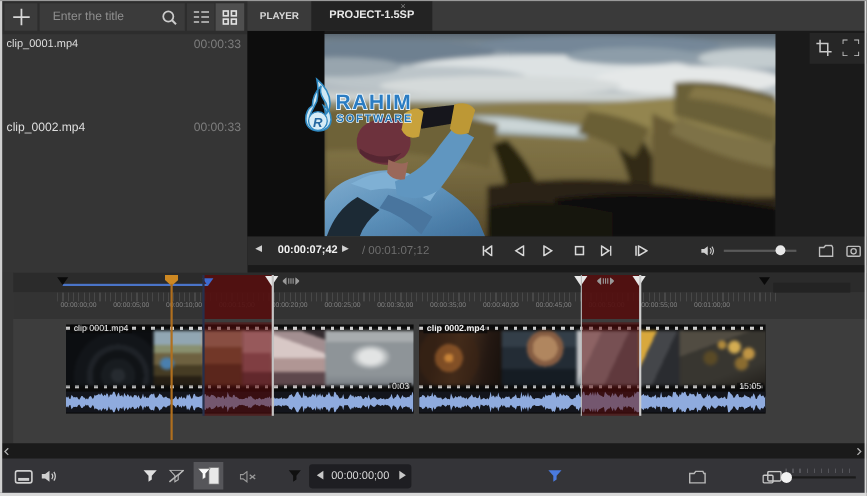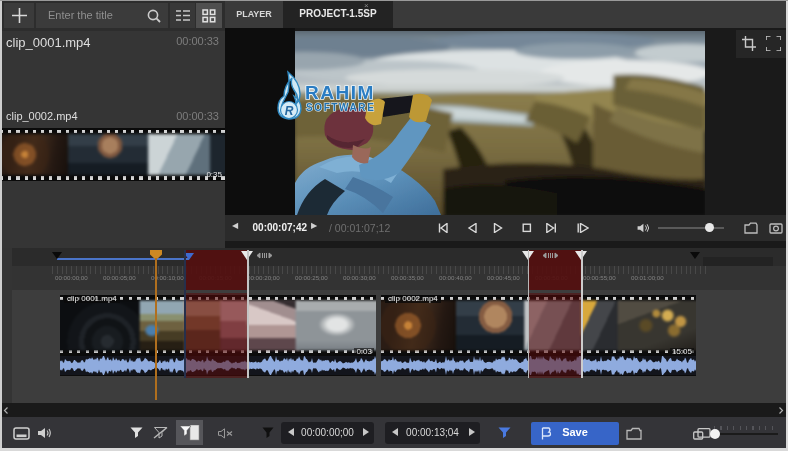--- a/index.html
+++ b/index.html
@@ -67,35 +67,27 @@
   <div class="abs" style="left:196px;top:3px;width:26px;height:25px;background:#4f4f4f;"></div>
   <svg class="abs" style="left:202px;top:9px;" width="14" height="14">
         <g fill="none" stroke="#e2e2e2" stroke-width="1.5">
           <rect x="1" y="1" width="4.4" height="4.4"></rect>
           <rect x="8.4" y="1" width="4.4" height="4.4"></rect>
           <rect x="1" y="8.4" width="4.4" height="4.4"></rect>
           <rect x="8.4" y="8.4" width="4.4" height="4.4"></rect>
         </g>
       </svg>
 
-  <div class="abs" style="left:6px;top:35px;font-size:13px;color:#dedede;">clip_0001.mp4</div>
+  <div class="abs" style="left:6px;top:35px;font-size:10px;color:#dedede;">clip_0001.mp4</div>
   <div class="abs" style="right:6px;top:35px;font-size:11px;color:#7d7d7d;">00:00:33</div>
 
 
   <div class="abs" style="left:6px;top:110px;font-size:11px;color:#dedede;">clip_0002.mp4</div>
   <div class="abs" style="right:6px;top:110px;font-size:11px;color:#7d7d7d;">00:00:33</div>
 
-  <div class="abs" style="left:0;top:128px;width:225px;height:53px;background:#0a0a0a;overflow:hidden;">
-    <div class="abs sprock" style="left:0;top:1.5px;"></div>
-    <div class="abs sprock" style="left:0;bottom:1.5px;"></div>
-    <div class="abs" style="left:0;top:7px;width:70px;height:39px;" id="th-rig2"></div>
-    <div class="abs" style="left:70px;top:7px;width:80px;height:39px;" id="th-beard2"></div>
-    <div class="abs" style="left:150px;top:7px;width:75px;height:39px;" id="th-ocean2"></div>
-    <div class="abs" style="right:3px;bottom:2px;font-size:8px;color:#e8e8e8;">0:35</div>
-  </div>
 </div>
 
 <div class="abs" id="rightpanel" style="left:225px;top:0;width:563px;height:248px;background:#1a1a1a;">
   <div class="abs" style="left:0;top:28px;width:70px;height:187px;background:#0d0d0d;"></div>
 
   <div class="abs" style="left:0;top:0;width:563px;height:28px;background:#3a3a3a;"></div>
   <div class="abs" style="left:0;top:0;width:58px;height:28px;background:#3a3a3a;color:#d8d8d8;font-size:9px;font-weight:bold;line-height:28px;text-align:center;">PLAYER</div>
   <div class="abs" style="left:58px;top:0;width:110px;height:28px;background:#232323;color:#e8e8e8;font-size:10px;font-weight:bold;line-height:28px;text-align:center;">PROJECT-1.5SP</div>
   <div class="abs" style="left:139px;top:1px;font-size:8px;color:#888;">×</div>
 
@@ -290,21 +282,21 @@
     <div class="abs csprock" style="left:0;top:1.5px;"></div>
     <div class="abs csprock" style="left:0;top:54.5px;"></div>
     <div class="abs th trig" style="left:0;top:7px;height:47px;width:77px;"></div>
     <div class="abs th tbeard" style="left:77px;top:7px;height:47px;width:68px;"></div>
     <div class="abs th tfoam" style="left:145px;top:7px;height:47px;width:56px;"></div>
     <div class="abs th tdark" style="left:201px;top:7px;height:47px;width:38px;"></div>
     <div class="abs th tsparkle" style="left:239px;top:7px;height:47px;width:76px;"></div>
     <div class="abs wv" style="left:0;top:61px;width:315px;"><svg width="315" height="19">
               <path d="M0,5.5 1,5.0 2,4.8 3,3.2 4,3.3 5,4.0 6,5.5 7,4.9 8,2.9 9,4.6 10,4.1 11,4.0 12,0.6 13,4.9 14,2.7 15,3.4 16,5.2 17,5.5 18,5.7 19,5.5 20,5.3 21,7.1 22,6.8 23,6.1 24,5.2 25,6.0 26,7.0 27,6.4 28,7.1 29,1.5 30,4.1 31,6.2 32,5.8 33,3.9 34,5.2 35,5.2 36,4.0 37,4.6 38,3.6 39,5.5 40,5.1 41,5.5 42,6.5 43,5.1 44,7.1 45,5.9 46,5.0 47,4.1 48,2.5 49,4.9 50,5.3 51,4.4 52,5.7 53,6.1 54,5.5 55,2.6 56,7.2 57,6.9 58,6.3 59,5.6 60,6.7 61,7.0 62,5.8 63,7.1 64,5.1 65,0.0 66,5.1 67,3.6 68,3.7 69,5.6 70,3.8 71,5.0 72,0.9 73,4.6 74,5.3 75,7.0 76,5.3 77,6.6 78,5.7 79,4.4 80,4.8 81,4.7 82,4.4 83,6.7 84,6.5 85,5.1 86,4.6 87,4.0 88,2.4 89,6.0 90,5.7 91,6.1 92,5.8 93,0.0 94,4.8 95,2.6 96,4.7 97,2.7 98,5.3 99,0.6 100,5.5 101,3.2 102,3.9 103,6.0 104,6.4 105,6.9 106,5.9 107,6.0 108,5.8 109,6.0 110,6.3 111,6.7 112,6.2 113,4.3 114,5.6 115,2.3 116,4.0 117,3.6 118,3.1 119,3.3 120,3.3 121,0.4 122,1.7 123,0.2 124,2.3 125,5.6 126,4.0 127,4.8 128,1.4 129,2.3 130,4.0 131,2.4 132,3.0 133,4.0 134,2.9 135,3.5 136,4.0 137,5.5 138,6.6 139,7.0 140,6.8 141,5.5 142,5.9 143,3.0 144,3.3 145,1.4 146,4.2 147,5.0 148,4.0 149,0.0 150,0.0 151,3.6 152,2.9 153,3.3 154,3.6 155,2.2 156,0.6 157,3.6 158,0.0 159,3.9 160,0.0 161,3.8 162,0.0 163,2.0 164,3.1 165,3.5 166,4.0 167,4.6 168,4.9 169,0.0 170,1.6 171,2.7 172,3.6 173,3.3 174,5.4 175,3.4 176,1.1 177,4.3 178,1.5 179,2.1 180,4.0 181,5.4 182,3.9 183,2.4 184,2.8 185,1.8 186,5.7 187,4.8 188,6.0 189,3.6 190,5.7 191,5.4 192,5.1 193,4.7 194,3.0 195,5.3 196,0.3 197,2.1 198,0.0 199,0.0 200,0.2 201,2.8 202,3.8 203,3.2 204,2.0 205,3.8 206,3.4 207,4.1 208,2.7 209,4.8 210,4.9 211,5.6 212,4.4 213,4.7 214,4.1 215,2.7 216,6.4 217,4.7 218,5.3 219,5.3 220,0.2 221,4.9 222,5.2 223,5.2 224,4.5 225,5.3 226,4.1 227,3.1 228,3.9 229,4.2 230,5.3 231,0.0 232,0.9 233,0.0 234,2.5 235,3.4 236,5.1 237,1.9 238,3.3 239,0.0 240,1.7 241,0.4 242,0.0 243,2.8 244,4.3 245,3.8 246,1.4 247,1.9 248,2.6 249,2.1 250,2.5 251,4.4 252,4.3 253,0.0 254,2.4 255,2.1 256,1.9 257,4.2 258,5.6 259,6.5 260,5.2 261,5.0 262,1.7 263,4.3 264,2.6 265,4.8 266,6.6 267,5.1 268,4.4 269,3.5 270,4.0 271,5.1 272,6.3 273,6.2 274,5.9 275,5.1 276,6.1 277,5.2 278,4.5 279,6.7 280,6.4 281,0.0 282,0.0 283,1.5 284,2.5 285,3.6 286,5.9 287,5.1 288,3.3 289,2.2 290,2.1 291,5.2 292,4.8 293,5.3 294,5.2 295,4.6 296,2.6 297,4.0 298,4.2 299,4.9 300,4.9 301,6.4 302,4.2 303,4.5 304,1.5 305,3.0 306,6.4 307,6.7 308,3.9 309,3.3 310,1.8 311,4.3 312,3.7 313,3.6 314,5.8 315,3.9 L315,15.1 314,13.2 313,15.4 312,15.3 311,14.7 310,17.2 309,15.7 308,15.1 307,12.3 306,12.6 305,16.0 304,17.5 303,14.5 302,14.8 301,12.6 300,14.1 299,14.1 298,14.8 297,15.0 296,16.4 295,14.4 294,13.8 293,13.7 292,14.2 291,13.8 290,16.9 289,16.8 288,15.7 287,13.9 286,13.1 285,15.4 284,16.5 283,17.5 282,19.0 281,19.0 280,12.6 279,12.3 278,14.5 277,13.8 276,12.9 275,13.9 274,13.1 273,12.8 272,12.7 271,13.9 270,15.0 269,15.5 268,14.6 267,13.9 266,12.4 265,14.2 264,16.4 263,14.7 262,17.3 261,14.0 260,13.8 259,12.5 258,13.4 257,14.8 256,17.1 255,16.9 254,16.6 253,19.0 252,14.7 251,14.6 250,16.5 249,16.9 248,16.4 247,17.1 246,17.6 245,15.2 244,14.7 243,16.2 242,19.0 241,18.6 240,17.3 239,19.0 238,15.7 237,17.1 236,13.9 235,15.6 234,16.5 233,19.0 232,18.1 231,19.0 230,13.7 229,14.8 228,15.1 227,15.9 226,14.9 225,13.7 224,14.5 223,13.8 222,13.8 221,14.1 220,18.8 219,13.7 218,13.7 217,14.3 216,12.6 215,16.3 214,14.9 213,14.3 212,14.6 211,13.4 210,14.1 209,14.2 208,16.3 207,14.9 206,15.6 205,15.2 204,17.0 203,15.8 202,15.2 201,16.2 200,18.8 199,19.0 198,19.0 197,16.9 196,18.7 195,13.7 194,16.0 193,14.3 192,13.9 191,13.6 190,13.3 189,15.4 188,13.0 187,14.2 186,13.3 185,17.2 184,16.2 183,16.6 182,15.1 181,13.6 180,15.0 179,16.9 178,17.5 177,14.7 176,17.9 175,15.6 174,13.6 173,15.7 172,15.4 171,16.3 170,17.4 169,19.0 168,14.1 167,14.4 166,15.0 165,15.5 164,15.9 163,17.0 162,19.0 161,15.2 160,19.0 159,15.1 158,19.0 157,15.4 156,18.4 155,16.8 154,15.4 153,15.7 152,16.1 151,15.4 150,19.0 149,19.0 148,15.0 147,14.0 146,14.8 145,17.6 144,15.7 143,16.0 142,13.1 141,13.5 140,12.2 139,12.0 138,12.4 137,13.5 136,15.0 135,15.5 134,16.1 133,15.0 132,16.0 131,16.6 130,15.0 129,16.7 128,17.6 127,14.2 126,15.0 125,13.4 124,16.7 123,18.8 122,17.3 121,18.6 120,15.7 119,15.7 118,15.9 117,15.4 116,15.0 115,16.7 114,13.4 113,14.7 112,12.8 111,12.3 110,12.7 109,13.0 108,13.2 107,13.0 106,13.1 105,12.1 104,12.6 103,13.0 102,15.1 101,15.8 100,13.5 99,18.4 98,13.7 97,16.3 96,14.3 95,16.4 94,14.2 93,19.0 92,13.2 91,12.9 90,13.3 89,13.0 88,16.6 87,15.0 86,14.4 85,13.9 84,12.5 83,12.3 82,14.6 81,14.3 80,14.2 79,14.6 78,13.3 77,12.4 76,13.7 75,12.0 74,13.7 73,14.4 72,18.1 71,14.0 70,15.2 69,13.4 68,15.3 67,15.4 66,13.9 65,19.0 64,13.9 63,11.9 62,13.2 61,12.0 60,12.3 59,13.4 58,12.7 57,12.1 56,11.8 55,16.4 54,13.5 53,12.9 52,13.3 51,14.6 50,13.7 49,14.1 48,16.5 47,14.9 46,14.0 45,13.1 44,11.9 43,13.9 42,12.5 41,13.5 40,13.9 39,13.5 38,15.4 37,14.4 36,15.0 35,13.8 34,13.8 33,15.1 32,13.2 31,12.8 30,14.9 29,17.5 28,11.9 27,12.6 26,12.0 25,13.0 24,13.8 23,12.9 22,12.2 21,11.9 20,13.7 19,13.5 18,13.3 17,13.5 16,13.8 15,15.6 14,16.3 13,14.1 12,18.4 11,15.0 10,14.9 9,14.4 8,16.1 7,14.1 6,13.5 5,15.0 4,15.7 3,15.8 2,14.2 1,14.0 0,13.5 Z" fill="#8fabde"></path>
             </svg></div>
-    <div class="abs clab" style="left:4px;top:0;">clip 0002.mp4</div>
+    <div class="abs clab" style="left:4px;top:0;font-weight:bold;">clip 0002.mp4</div>
     <div class="abs cdur" style="right:2px;top:53px;">15:05</div>
   </div>
 
   <div class="abs" style="left:173px;top:45px;width:63px;height:85px;background:rgba(92,10,10,0.52);"></div>
   <div class="abs" style="left:517px;top:45px;width:53px;height:85px;background:rgba(92,10,10,0.52);"></div>
 
   <div class="abs" style="left:172px;top:2px;width:2px;height:128px;background:#26304c;"></div>
   <div class="abs" style="left:235px;top:2px;width:1.5px;height:128px;background:#c4c4c4;"></div>
   <div class="abs" style="left:516px;top:2px;width:1px;height:128px;background:#b8b8b8;"></div>
   <div class="abs" style="left:569px;top:2px;width:1.5px;height:128px;background:#cccccc;"></div>
@@ -354,38 +346,23 @@
       </svg>
   <div class="abs tcbox" style="left:281px;top:5px;width:93px;">
     <div class="abs" style="left:7px;top:6px;" id="a1">
           <div class="arrL"></div>
         </div>
     <div class="abs" style="left:0;top:5px;width:93px;text-align:center;font-size:10px;color:#d8d8d8;">00:00:00;00</div>
     <div class="abs" style="left:82px;top:6px;">
           <div class="arrR"></div>
         </div>
   </div>
-  <div class="abs tcbox" style="left:385px;top:5px;width:95px;">
-    <div class="abs" style="left:7px;top:6px;">
-          <div class="arrL"></div>
-        </div>
-    <div class="abs" style="left:0;top:5px;width:95px;text-align:center;font-size:10px;color:#d8d8d8;">00:00:13;04</div>
-    <div class="abs" style="left:84px;top:6px;">
-          <div class="arrR"></div>
-        </div>
-  </div>
   <svg class="abs" style="left:498px;top:10px;" width="13" height="12">
         <path d="M0.5 0.5 H12.5 L8 5.5 V9 L5 11 V5.5 Z" fill="#4a7ae0"></path>
       </svg>
-  <div class="abs" style="left:531px;top:5px;width:88px;height:23px;background:#3765c8;border-radius:2px;">
-    <svg class="abs" style="left:10px;top:5px;" width="11" height="13">
-          <path d="M1.5 1 V12.5 M1.5 1 H8 Q10 3 8 5 Q9.5 5 9.5 7 Q9.5 9 7 9 H1.5" fill="none" stroke="#dce6fa" stroke-width="1.3"></path>
-        </svg>
-    <div class="abs" style="left:0;top:4px;width:88px;text-align:center;font-size:11px;font-weight:bold;color:#fff;">Save</div>
-  </div>
   <svg class="abs" style="left:626px;top:10px;" width="16" height="13">
         <path d="M1 3.5 H5 L6.5 1.5 H13 L14 3.5 H15 V12 H1 Z" fill="none" stroke="#b8b8b8" stroke-width="1.3"></path>
       </svg>
   <svg class="abs" style="left:693px;top:11px;" width="18" height="12">
         <rect x="0.7" y="4" width="9" height="7" rx="1" fill="none" stroke="#c8c8c8" stroke-width="1.3"></rect>
         <rect x="5" y="0.7" width="12" height="8.5" rx="1" fill="none" stroke="#c8c8c8" stroke-width="1.3"></rect>
       </svg>
   <div class="abs" style="left:714px;top:9px;width:64px;height:4px;background-image:repeating-linear-gradient(90deg,#55555a 0 1.2px,rgba(0,0,0,0) 1.2px 6.4px);"></div>
   <div class="abs" style="left:714px;top:16px;width:64px;height:2px;background:#1b1b1b;"></div>
   <div class="abs" style="left:710px;top:12px;width:10px;height:10px;border-radius:50%;background:#f2f2f2;"></div>

